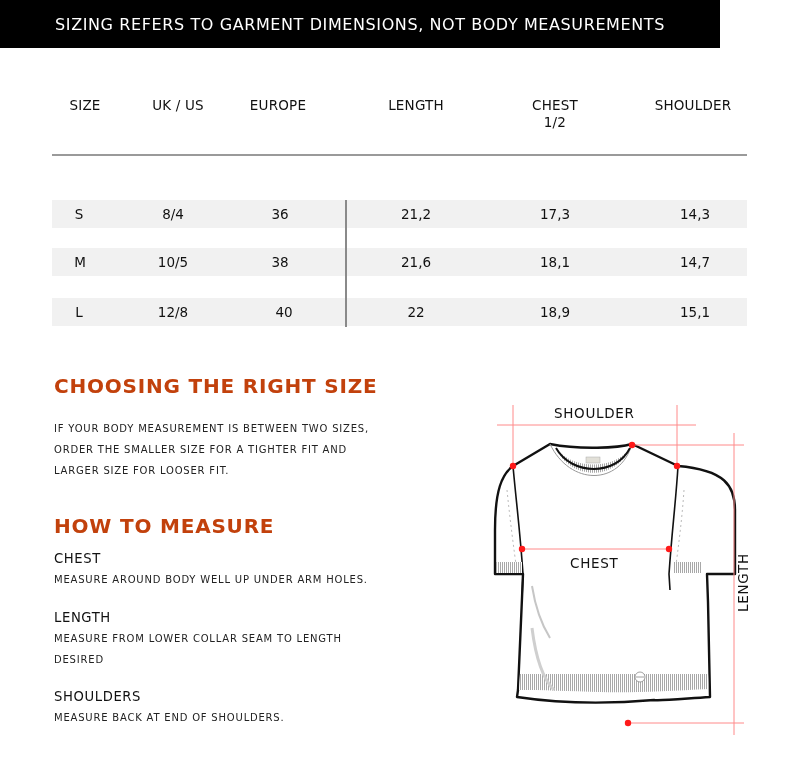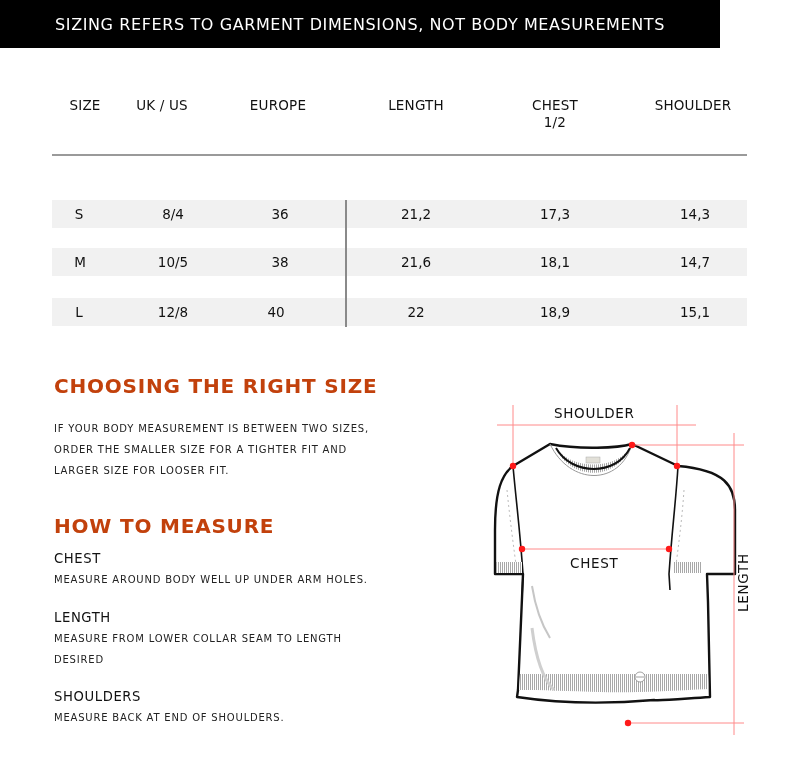--- a/index.html
+++ b/index.html
@@ -48,21 +48,21 @@
 <body>
 
 <div class="top-banner">
   <span>SIZING REFERS TO GARMENT DIMENSIONS, NOT BODY MEASUREMENTS</span>
 </div>
 
 <div>
   <div class="th" style="left:85px;">
     <div>SIZE</div>
   </div>
-  <div class="th" style="left:162px;">
+  <div class="th" style="left:178px;">
     <div>UK / US</div>
   </div>
   <div class="th" style="left:278px;">
     <div>EUROPE</div>
   </div>
   <div class="th" style="left:416px;">
     <div>LENGTH</div>
   </div>
   <div class="th" style="left:555px;">
     <div>CHEST</div>
@@ -88,21 +88,21 @@
     <span class="cell" style="left:121px;">10/5</span>
     <span class="cell" style="left:228px;">38</span>
     <span class="cell" style="left:364px;">21,6</span>
     <span class="cell" style="left:503px;">18,1</span>
     <span class="cell" style="left:643px;text-align:right;">14,7</span>
   </div>
 
   <div class="row" style="top:298px;">
     <span class="cell" style="left:27px;">L</span>
     <span class="cell" style="left:121px;">12/8</span>
-    <span class="cell" style="left:224px;">40</span>
+    <span class="cell" style="left:232px;">40</span>
     <span class="cell" style="left:364px;">22</span>
     <span class="cell" style="left:503px;">18,9</span>
     <span class="cell" style="left:643px;">15,1</span>
   </div>
 
   <div class="col-divider"></div>
 </div>
 
 <div class="section-title" style="top:374px;">CHOOSING THE RIGHT SIZE</div>
 <div class="para" style="top:418px;">

